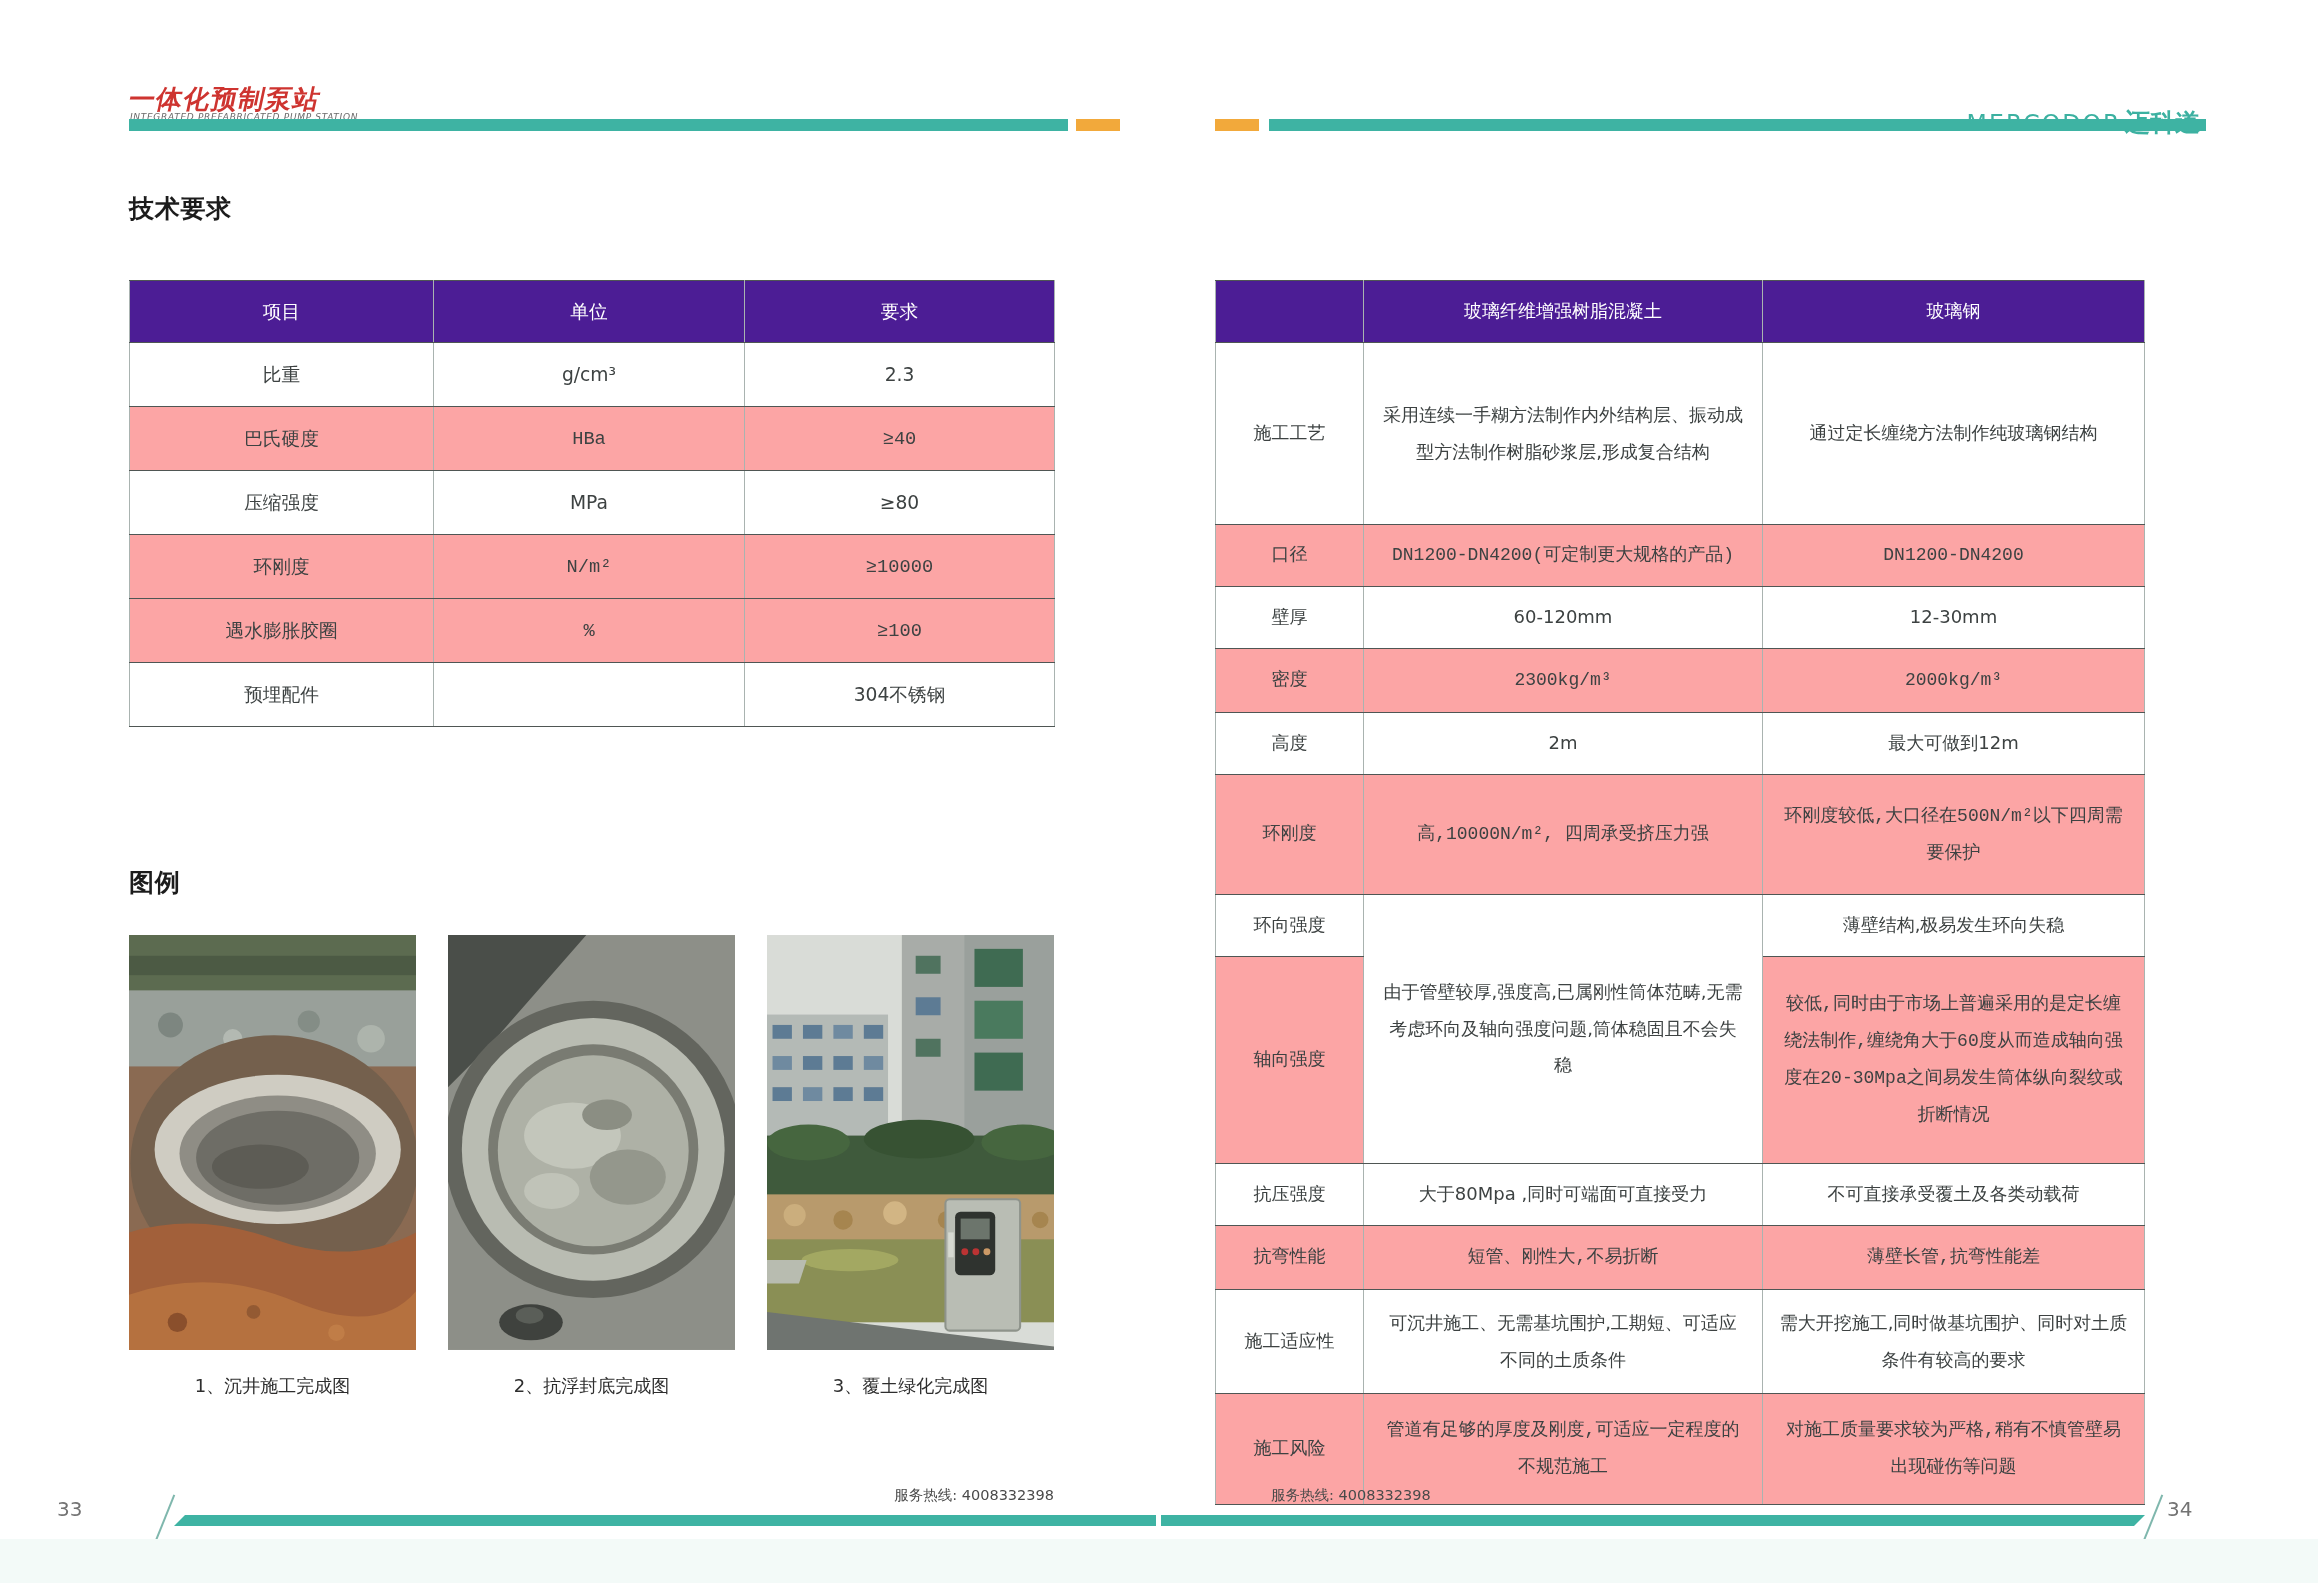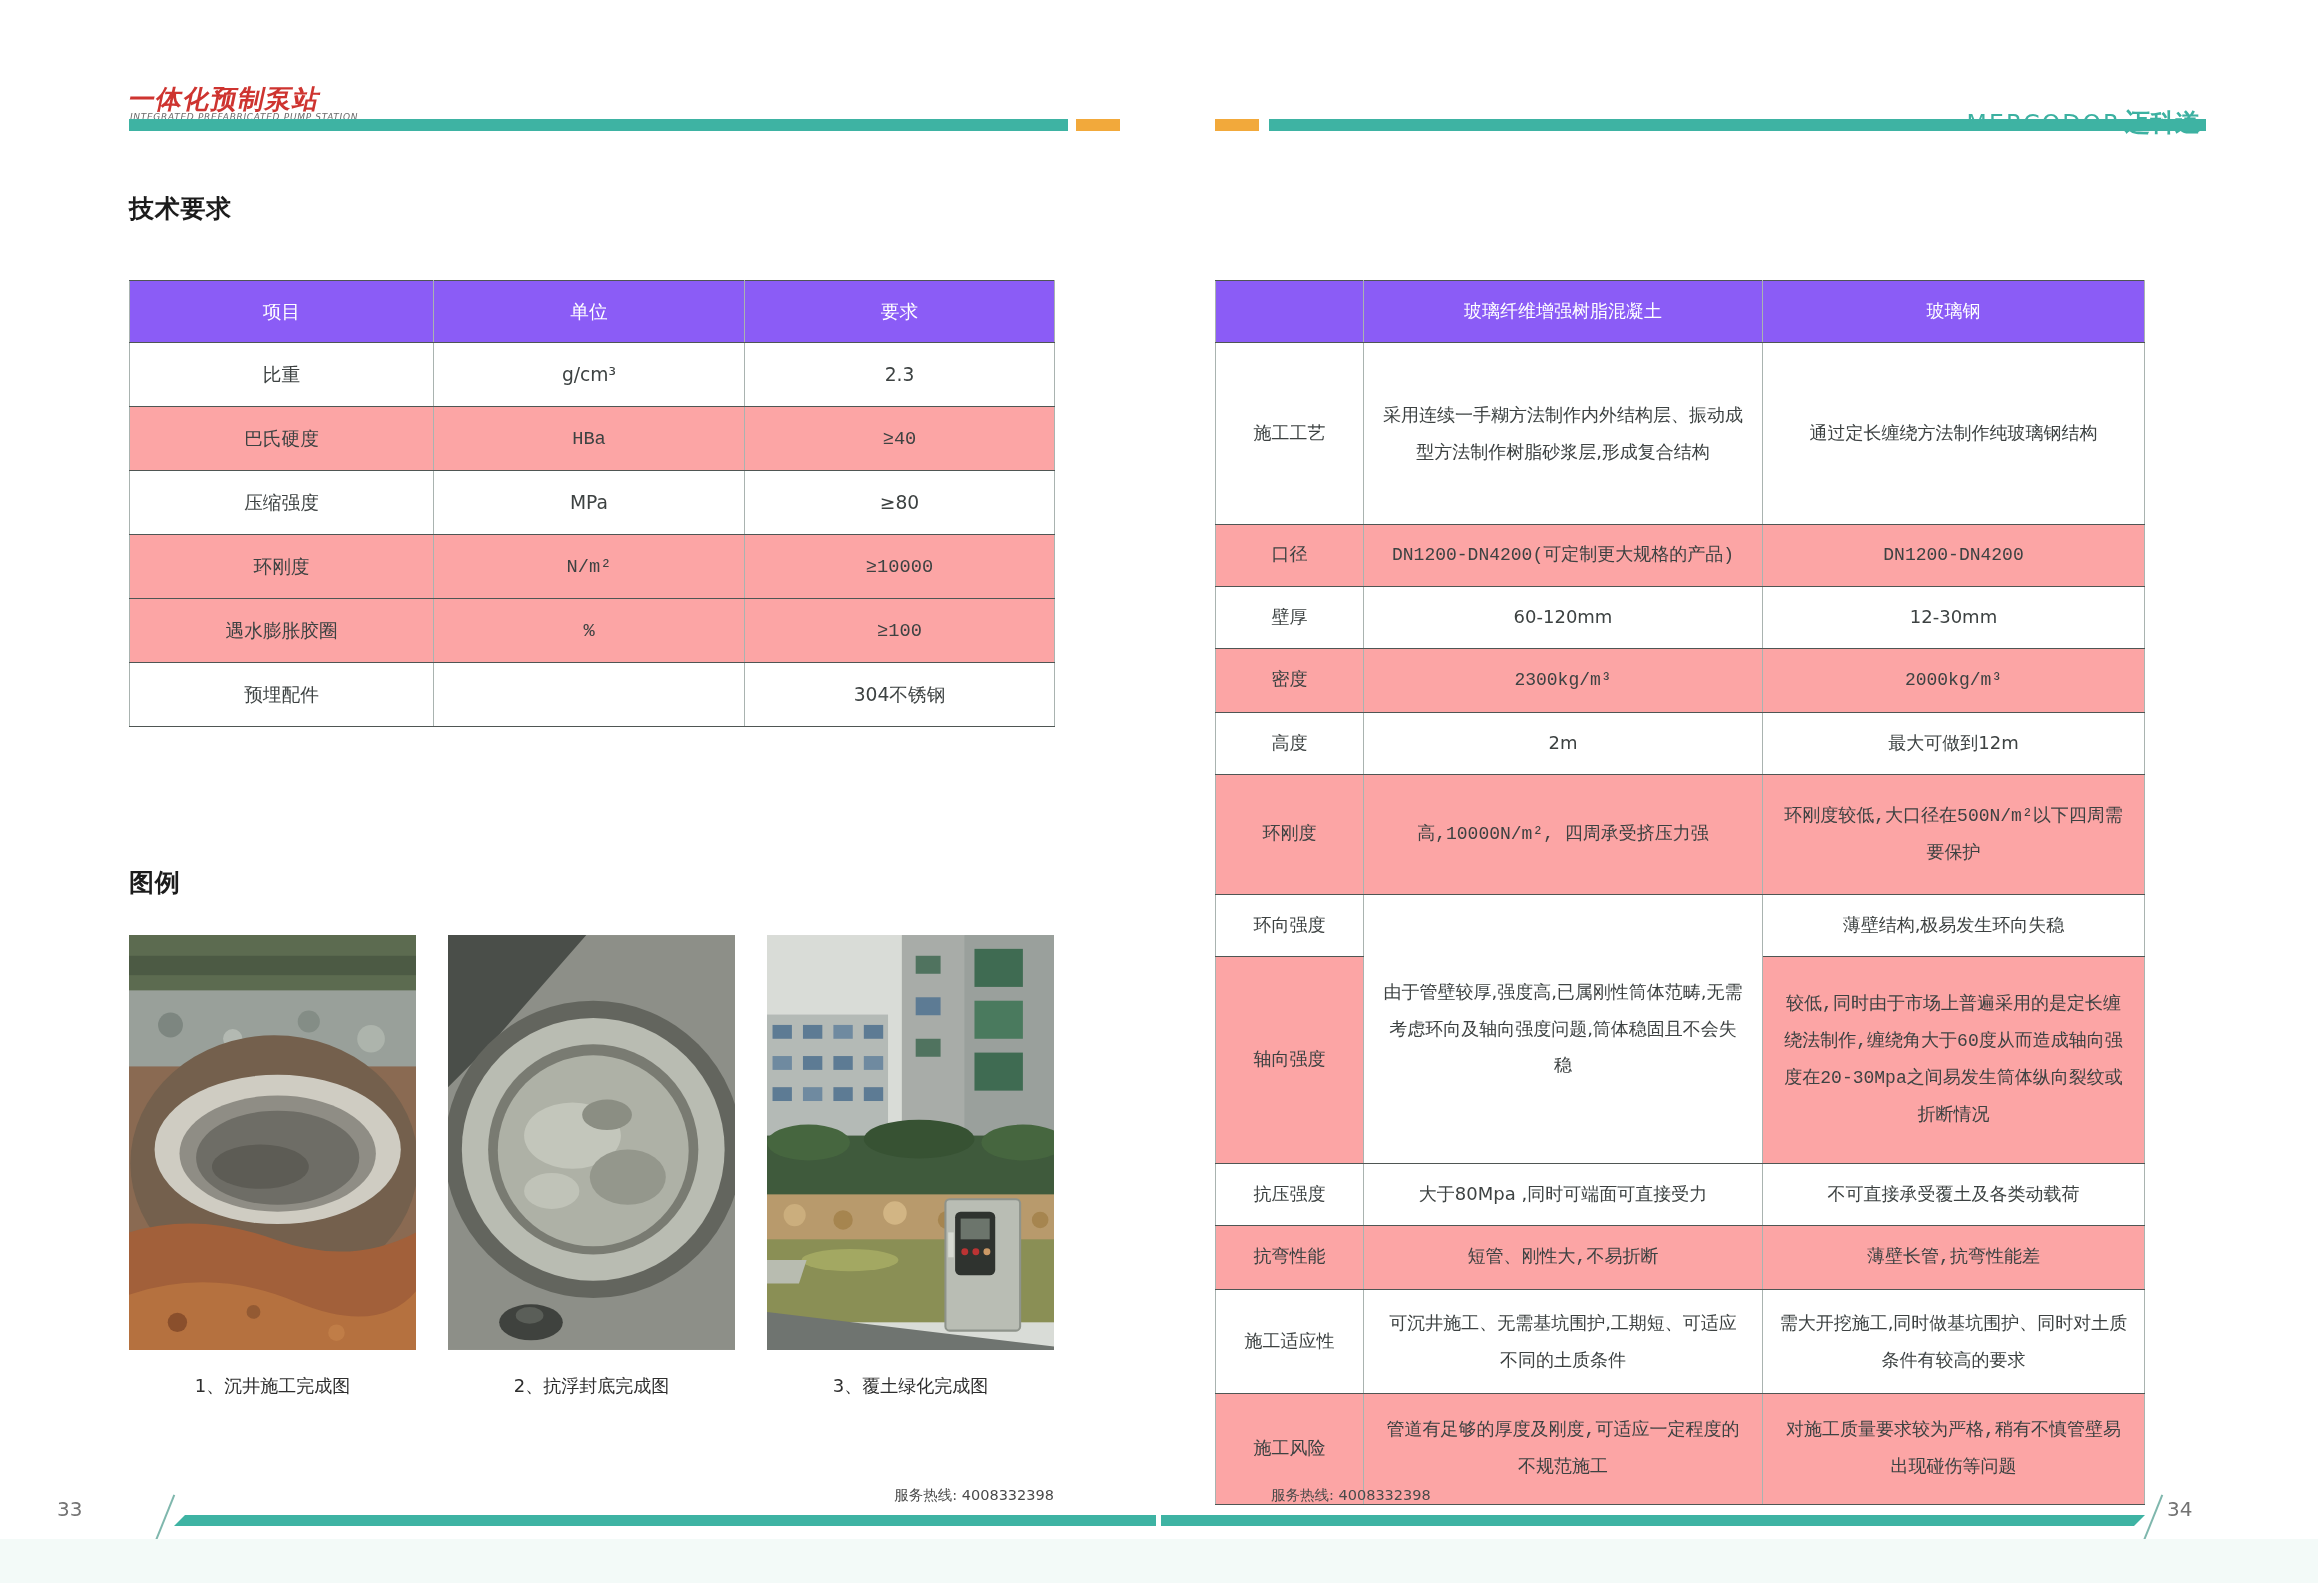--- a/index.html
+++ b/index.html
@@ -18,21 +18,21 @@
   .brand .en{font-size:23.5px;font-weight:400;letter-spacing:2.1px;}
   .brand .cn{font-size:25px;font-weight:700;}
 
   .section-title{font-size:25px;font-weight:bold;color:#1c1c1c;letter-spacing:0.7px;}
 
   
   table{border-collapse:collapse;table-layout:fixed;}
   th,td{border-top:1.4px solid #4f5654;border-bottom:1.4px solid #4f5654;
         border-left:0.7px solid #a9b3b0;border-right:0.7px solid #a9b3b0;
         text-align:center;vertical-align:middle;padding:5.5px 16.6px;box-sizing:border-box;}
-  th{background:#8b5cf6;color:#ffffff;font-weight:500;}
+  th{background:#4c1d95;color:#ffffff;font-weight:500;}
   .bg-w{background:#ffffff;}
   .bg-g{background:#fca5a5;font-family:Liberation Mono, monospace;}
 
   .spec-table{width:925px;font-size:18.7px;}
   .spec-table th{height:62px;font-size:18.7px;}
   .spec-table td{height:64px;}
 
   .cmp-table{width:929px;font-size:18px;line-height:2.05;}
   .cmp-table th{height:62px;font-size:18px;}
   .rh-a{height:182px;} .rh-b{height:62px;} .rh-c{height:64px;}

